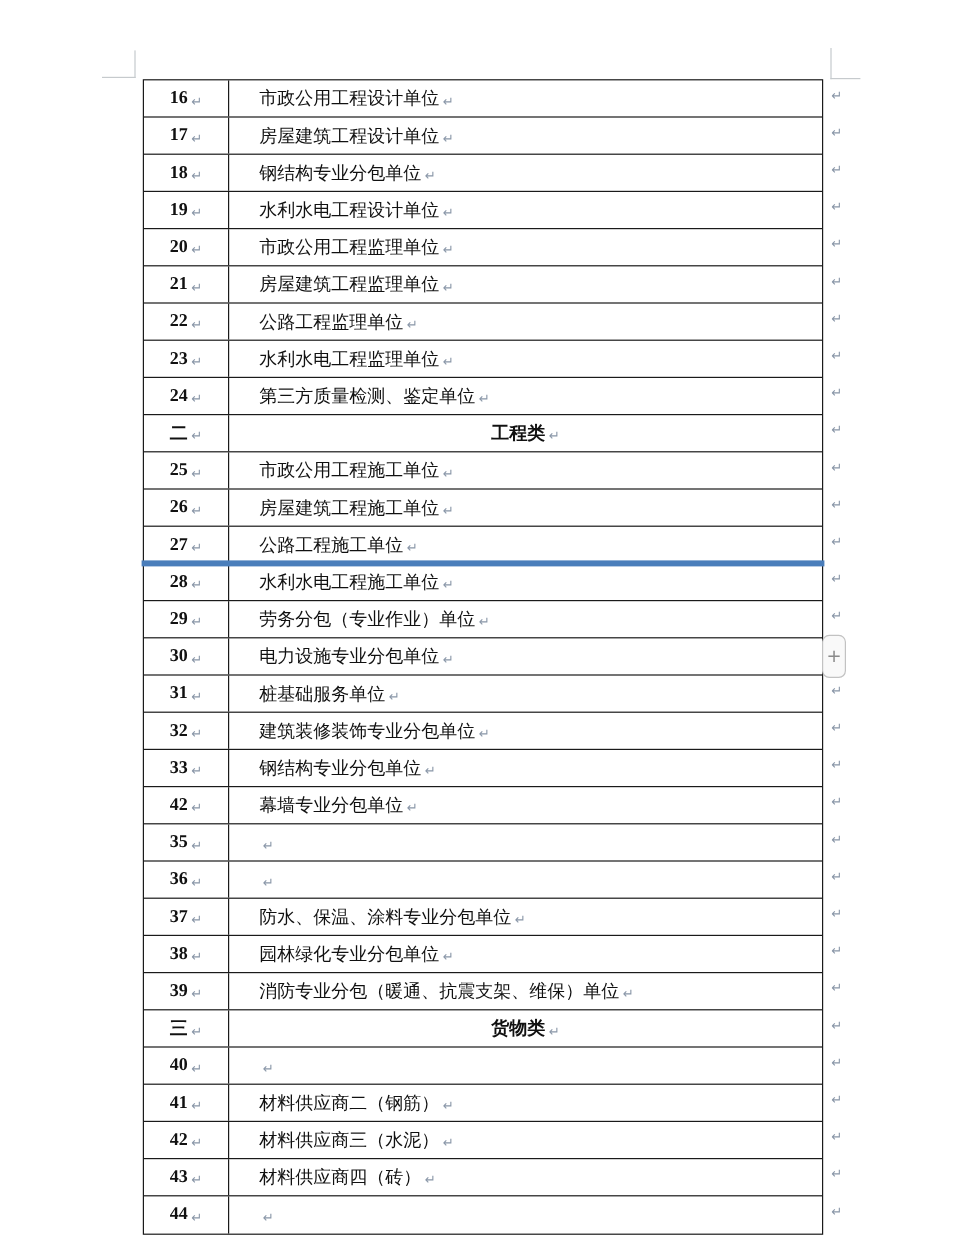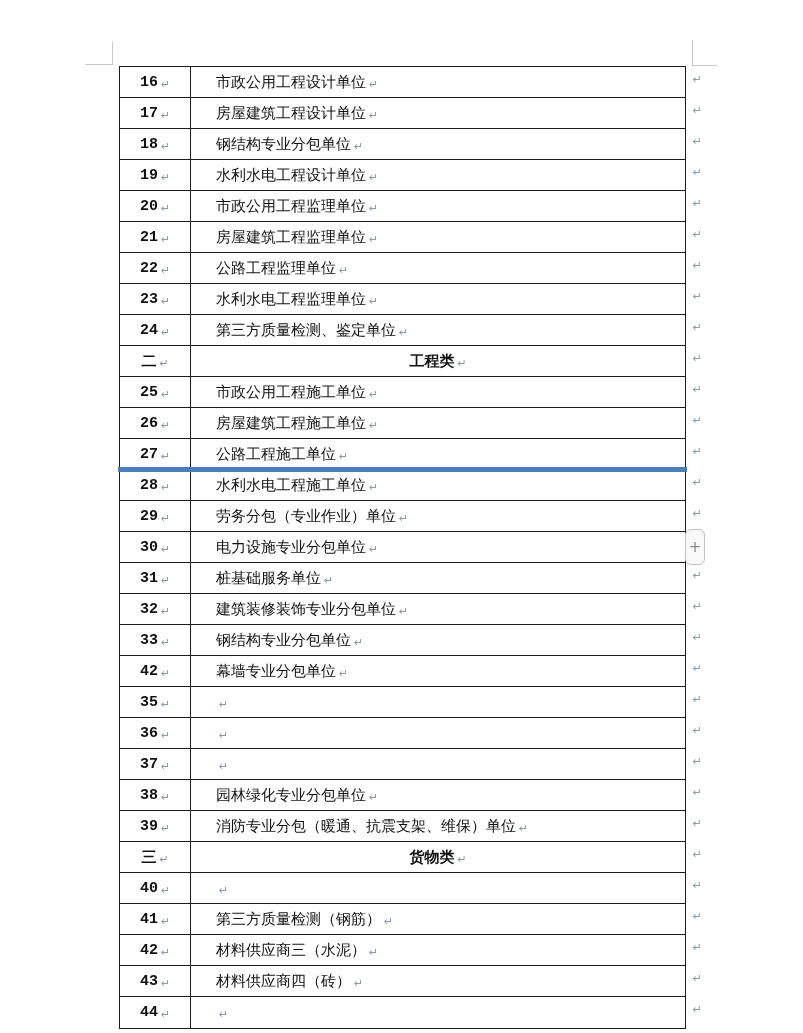--- a/index.html
+++ b/index.html
@@ -25,21 +25,21 @@
     position:relative; display:flex; height:31px; box-sizing:border-box;
     border-bottom:1px solid #1a1a1a;
   }
   .trow:last-child { border-bottom:none; }
   .cell-num {
     width:71px; box-sizing:border-box; border-right:1px solid #1a1a1a;
     display:flex; align-items:center; justify-content:center; flex:none;
   }
   .cell-num .num {
     font-weight:bold; font-size:15px; color:#111;
-    font-family:Liberation Mono, monospace;
+    font-family:Liberation Serif, serif;
   }
   .cell-label {
     flex:1; display:flex; align-items:center; padding-left:25px;
     font-size:15px; color:#111; box-sizing:border-box; overflow:hidden;
     white-space:nowrap;
   }
   .trow.section .cell-label {
     justify-content:center; padding-left:0; font-weight:bold;align-items:center;
   }
   .mark {
@@ -314,20 +314,21 @@
             <span class="mark">↵</span>
           </div>
           <span class="row-mark">↵</span>
         </div>
         <div class="trow">
           <div class="cell-num">
             <span class="num">37</span>
             <span class="mark">↵</span>
           </div>
           <div class="cell-label">
+            <span class="label">防水、保温、涂料专业分包单位</span>
             <span class="mark">↵</span>
           </div>
           <span class="row-mark">↵</span>
         </div>
         <div class="trow">
           <div class="cell-num">
             <span class="num">38</span>
             <span class="mark">↵</span>
           </div>
           <div class="cell-label">
@@ -367,21 +368,21 @@
             <span class="mark">↵</span>
           </div>
           <span class="row-mark">↵</span>
         </div>
         <div class="trow">
           <div class="cell-num">
             <span class="num">41</span>
             <span class="mark">↵</span>
           </div>
           <div class="cell-label">
-            <span class="label">第三方质量检测（钢筋）</span>
+            <span class="label">材料供应商二（钢筋）</span>
             <span class="mark">↵</span>
           </div>
           <span class="row-mark">↵</span>
         </div>
         <div class="trow">
           <div class="cell-num">
             <span class="num">42</span>
             <span class="mark">↵</span>
           </div>
           <div class="cell-label">

